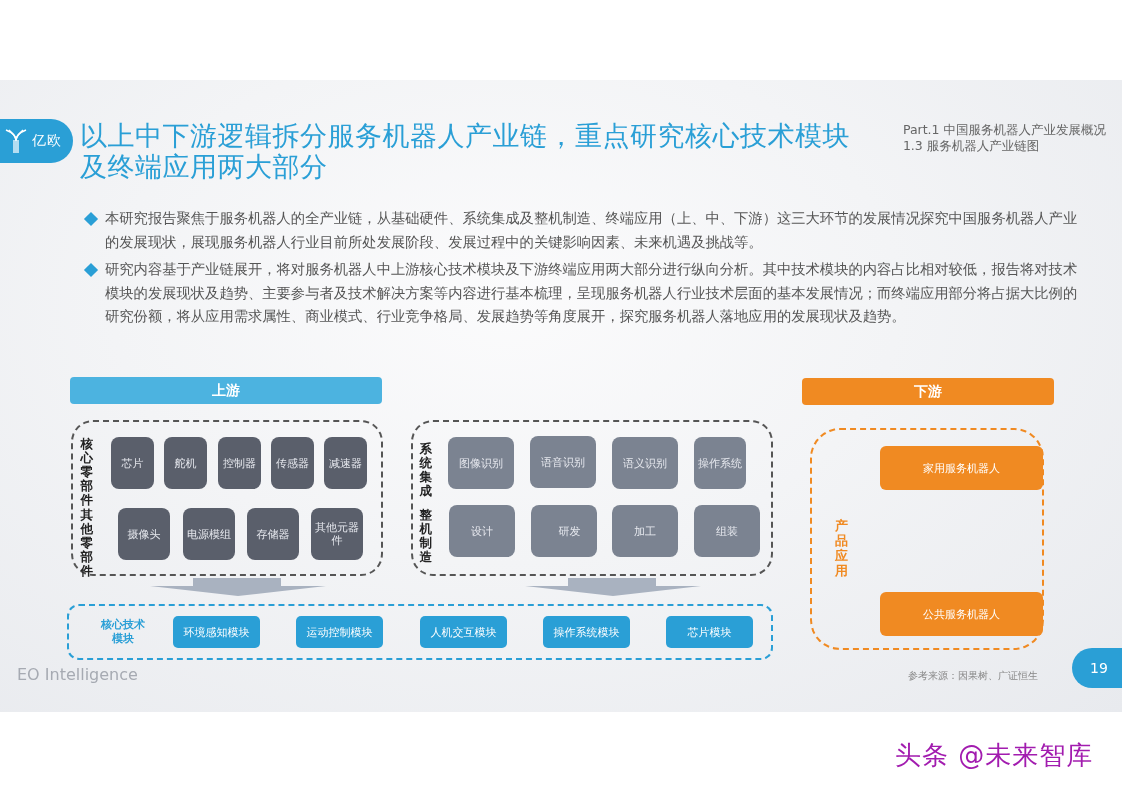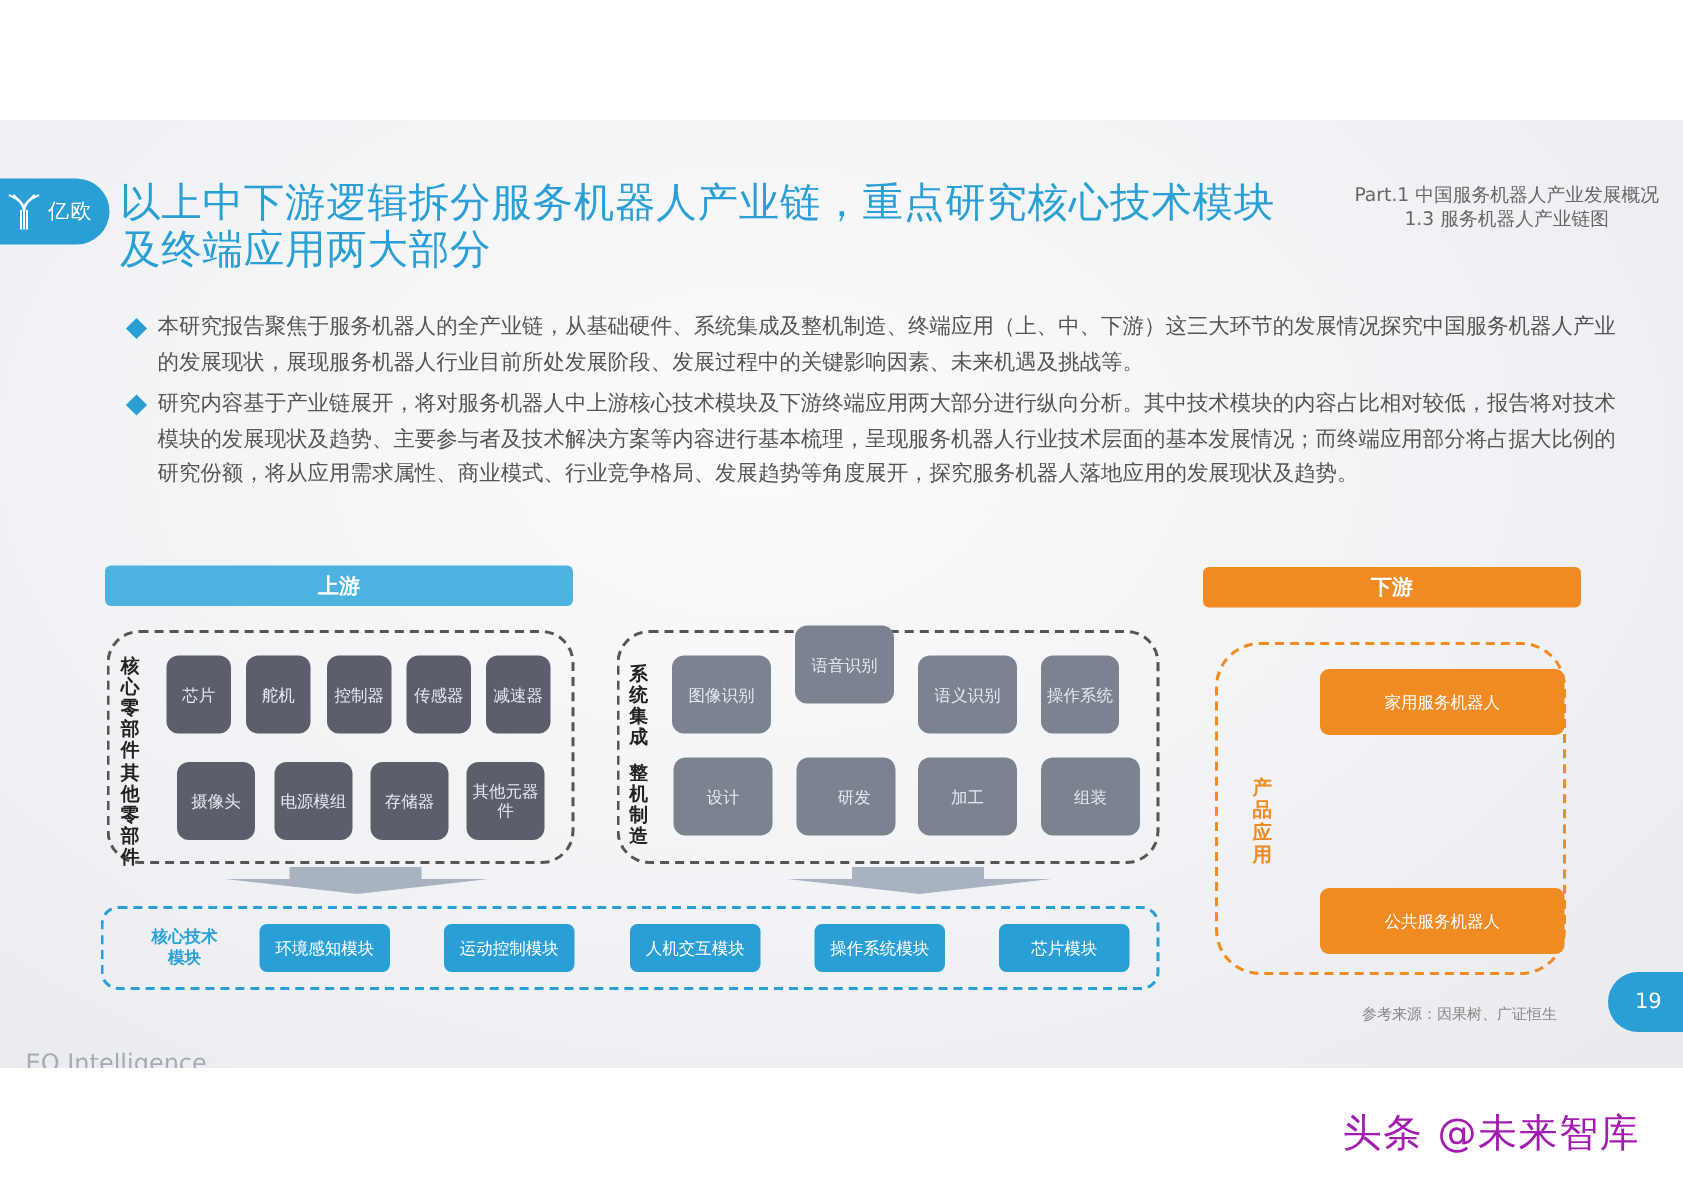--- a/index.html
+++ b/index.html
@@ -15,21 +15,21 @@
     background: #2a9fd6; border-radius: 0 22px 22px 0;
     display: flex; align-items: center; padding-left: 24px; gap: 4px;
   }
   .logo-pill svg { width: 24px; height: 26px; }
   .logo-pill .logo-text { color: #fff; font-size: 14px; letter-spacing: 1px; }
   .title {
     position: absolute; left: 80px; top: 40px; width: 780px;
     color: #2a9fd6; font-size: 27px; line-height: 31px; letter-spacing: 0.5px;
   }
   .section-ref {
-    position: absolute; right: 16px; top: 42px; text-align: center;
+    position: absolute; right: 16px; top: 42px; text-align: left;
     color: #666; font-size: 12.5px; line-height: 16px;
   }
   .bullets { position: absolute; left: 88px; top: 127px; width: 990px; }
   .bullet { position: relative; padding-left: 17px; color: #555; font-size: 14.3px; line-height: 23.5px; margin-bottom: 4px; }
   .bullet .diamond {
     position: absolute; left: -2px; top: 7px; width: 10px; height: 10px;
     background: #2a9fd6; transform: rotate(45deg);
   }
   .head-bar {
     position: absolute; height: 27px; border-radius: 4px; color: #fff;
@@ -49,21 +49,21 @@
   .mid { background: #7b8391; }
   .obox {
     position: absolute; width: 163px; height: 44px; background: #f08a22; border-radius: 6px;
     color: #fff; font-size: 11px; display: flex; align-items: center; justify-content: center;
   }
   .bbox {
     position: absolute; width: 87px; height: 32px; background: #2a9fd6; border-radius: 5px;
     color: #fff; font-size: 11px; display: flex; align-items: center; justify-content: center;
   }
   .arrow { position: absolute; }
-  .footer-brand { position: absolute; left: 17px; top: 619px; color: #a6aab2; font-size: 16px; }
+  .footer-brand { position: absolute; left: 17px; top: 585px; color: #a6aab2; font-size: 16px; }
   .source { position: absolute; left: 908px; top: 589px; color: #888; font-size: 10px; }
   .page-pill {
     position: absolute; left: 1072px; top: 568px; width: 70px; height: 40px;
     background: #2a9fd6; border-radius: 20px 0 0 20px; color: #fff; font-size: 14px;
     display: flex; align-items: center; padding-left: 18px;
   }
   .watermark {
     position: absolute; left: 895px; top: 738px; color: #a21caf; font-size: 26px; letter-spacing: 1px;
   }
 </style>
@@ -110,21 +110,21 @@
   <div class="gbox dark" style="left:324px;top:357px;width:43px;height:52px;">减速器</div>
   <div class="gbox dark" style="left:118px;top:428px;width:52px;height:52px;">摄像头</div>
   <div class="gbox dark" style="left:183px;top:428px;width:52px;height:52px;">电源模组</div>
   <div class="gbox dark" style="left:247px;top:428px;width:52px;height:52px;">存储器</div>
   <div class="gbox dark" style="left:311px;top:428px;width:52px;height:52px;">其他元器件</div>
 
   <div class="dash-box" style="left:411px;top:340px;width:362px;height:156px;border-color:#555;"></div>
   <div class="vlabel" style="left:418px;top:362px;color:#222;">系统集成</div>
   <div class="vlabel" style="left:418px;top:428px;color:#222;">整机制造</div>
   <div class="gbox mid" style="left:448px;top:357px;width:66px;height:52px;">图像识别</div>
-  <div class="gbox mid" style="left:530px;top:337px;width:66px;height:52px;">语音识别</div>
+  <div class="gbox mid" style="left:530px;top:356px;width:66px;height:52px;">语音识别</div>
   <div class="gbox mid" style="left:612px;top:357px;width:66px;height:52px;">语义识别</div>
   <div class="gbox mid" style="left:694px;top:357px;width:52px;height:52px;">操作系统</div>
   <div class="gbox mid" style="left:449px;top:425px;width:66px;height:52px;">设计</div>
   <div class="gbox mid" style="left:531px;top:425px;width:66px;height:52px;padding-left:15px;">研发</div>
   <div class="gbox mid" style="left:612px;top:425px;width:66px;height:52px;">加工</div>
   <div class="gbox mid" style="left:694px;top:425px;width:66px;height:52px;">组装</div>
 
   <div class="head-bar" style="left:802px;top:298px;width:252px;background:#f08a22;">下游</div>
   <div class="dash-box" style="left:810px;top:348px;width:234px;height:222px;border-color:#f08a22;border-radius:30px;"></div>
   <div class="vlabel" style="left:834px;top:438px;color:#f08a22;font-size:13px;line-height:15px;">产品应用</div>

